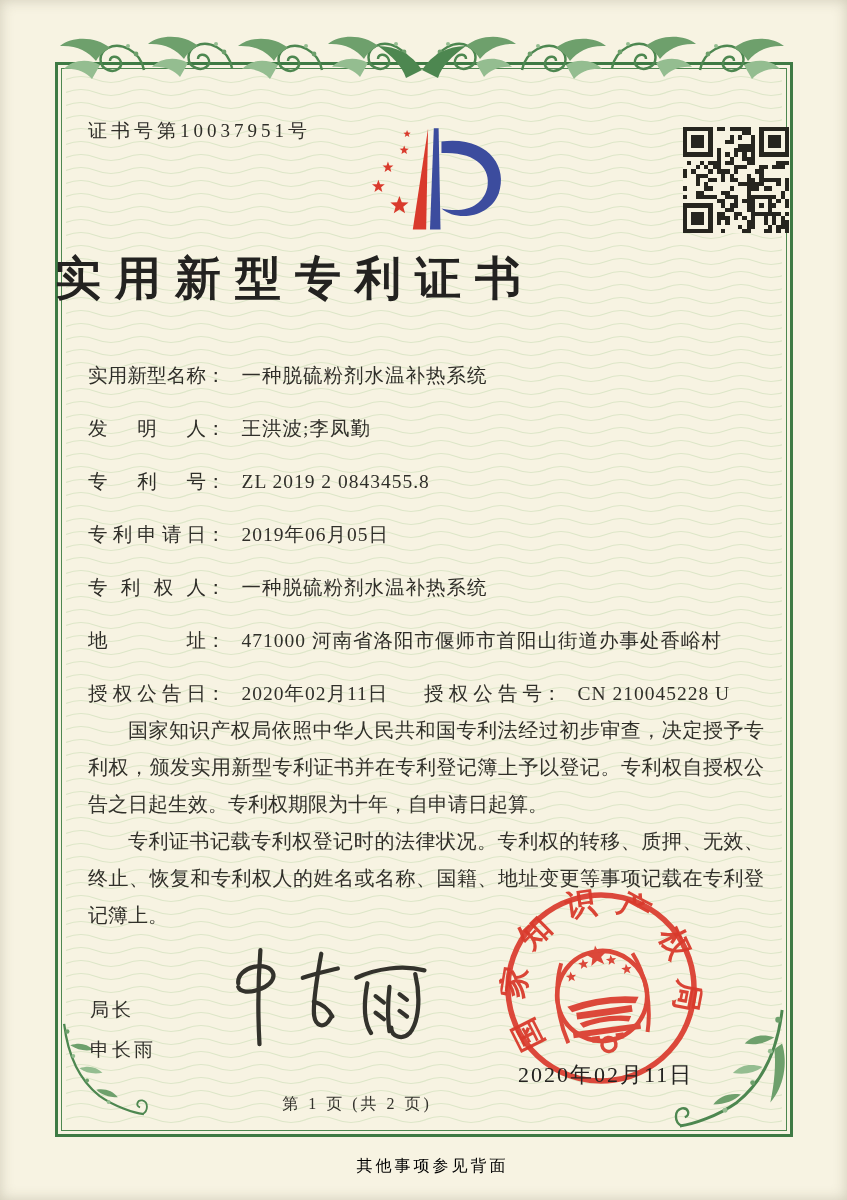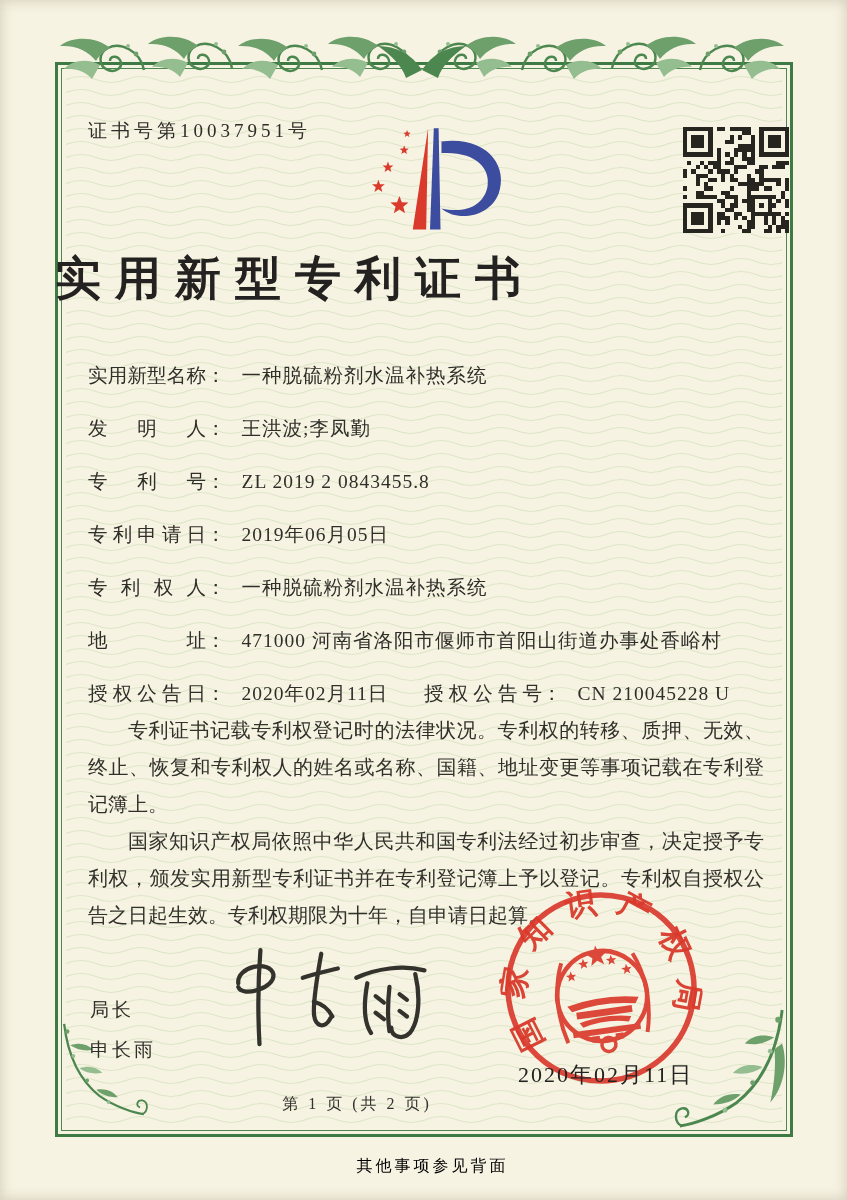--- a/index.html
+++ b/index.html
@@ -357,22 +357,22 @@
       </div>
       <div class="frow" style="top:680px">
         <span class="flabel">授权公告日</span><span class="fcolon">：</span><span class="fvalue">2020年02月11日</span>
         <span class="fgroup2">
           <span class="flabel">授权公告号</span><span class="fcolon">：</span><span class="fvalue">CN 210045228 U</span>
         </span>
       </div>
     </div>
 
     <div class="paras">
+      <p>国家知识产权局依照中华人民共和国专利法经过初步审查，决定授予专利权，颁发实用新型专利证书并在专利登记簿上予以登记。专利权自授权公告之日起生效。专利权期限为十年，自申请日起算。</p>
       <p>专利证书记载专利权登记时的法律状况。专利权的转移、质押、无效、终止、恢复和专利权人的姓名或名称、国籍、地址变更等事项记载在专利登记簿上。</p>
-      <p>国家知识产权局依照中华人民共和国专利法经过初步审查，决定授予专利权，颁发实用新型专利证书并在专利登记簿上予以登记。专利权自授权公告之日起生效。专利权期限为十年，自申请日起算。</p>
     </div>
 
     <div class="signer">
       <div>局长</div>
       <div>申长雨</div>
     </div>
 
     <svg class="signature" width="212" height="104" viewBox="0 0 230 112">
       <g fill="none" stroke="#33322c" stroke-width="4.6" stroke-linecap="round" stroke-linejoin="round">
         <path d="M46,4 C44,30 43,70 45,106"></path>

